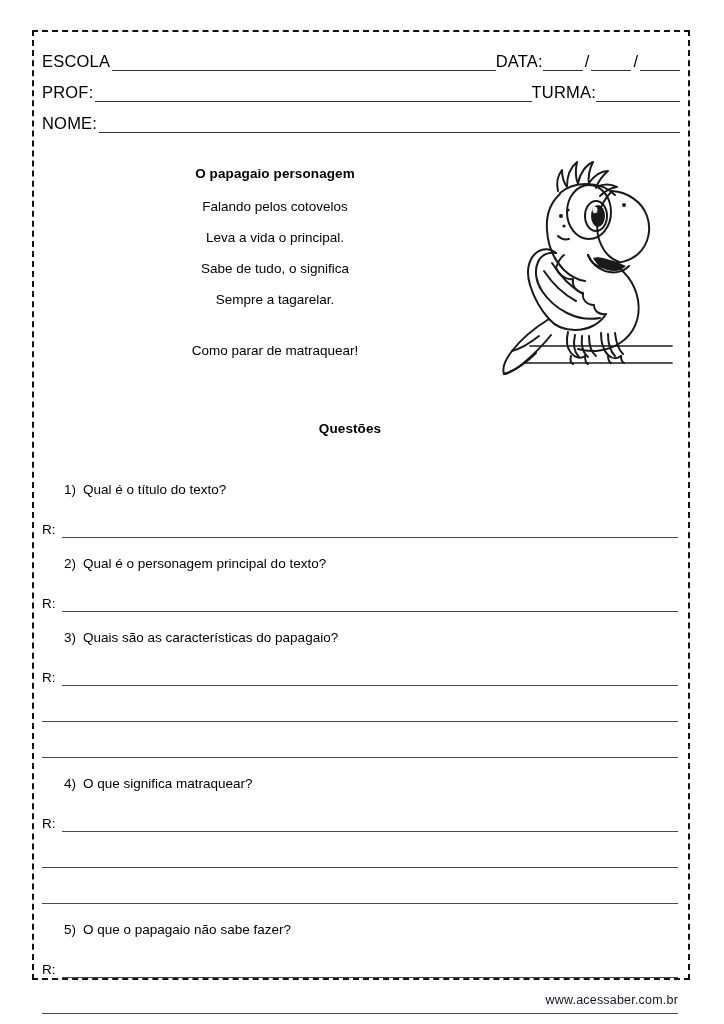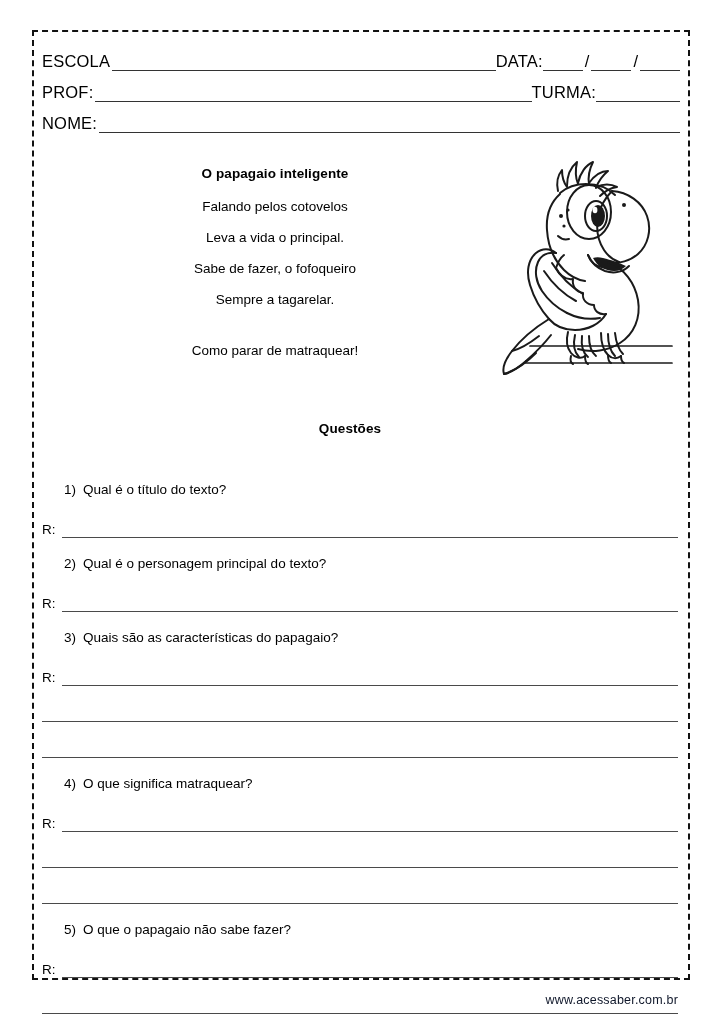--- a/index.html
+++ b/index.html
@@ -186,24 +186,24 @@
   </div>
 
   <div class="hdr-row">
     <span class="hdr-label">NOME:</span>
     <span class="hdr-rule"></span>
   </div>
 
 </div>
 
 <div id="poem">
-  <div id="poem-title">O papagaio inteligente</div>
+  <div id="poem-title">O papagaio personagem</div>
   <div class="poem-line">Falando pelos cotovelos</div>
   <div class="poem-line">Leva a vida o principal.</div>
-  <div class="poem-line">Sabe de fazer, o fofoqueiro</div>
+  <div class="poem-line">Sabe de tudo, o significa</div>
   <div class="poem-line">Sempre a tagarelar.</div>
   <div class="poem-line">Como parar de matraquear!</div>
 </div>
 
 <div id="parrot-art">
   <svg viewBox="0 0 206 240" xmlns="http://www.w3.org/2000/svg" fill="none" stroke="#1a1a1a" stroke-width="2" stroke-linecap="round" stroke-linejoin="round">
 
     <path d="M86 41 C84 32 86 25 90 20 C90 28 92 33 95 37"></path>
     <path d="M95 36 C95 26 99 17 105 12 C103 21 104 29 106 34"></path>
     <path d="M106 33 C108 23 114 15 121 12 C117 20 116 28 117 34"></path>

